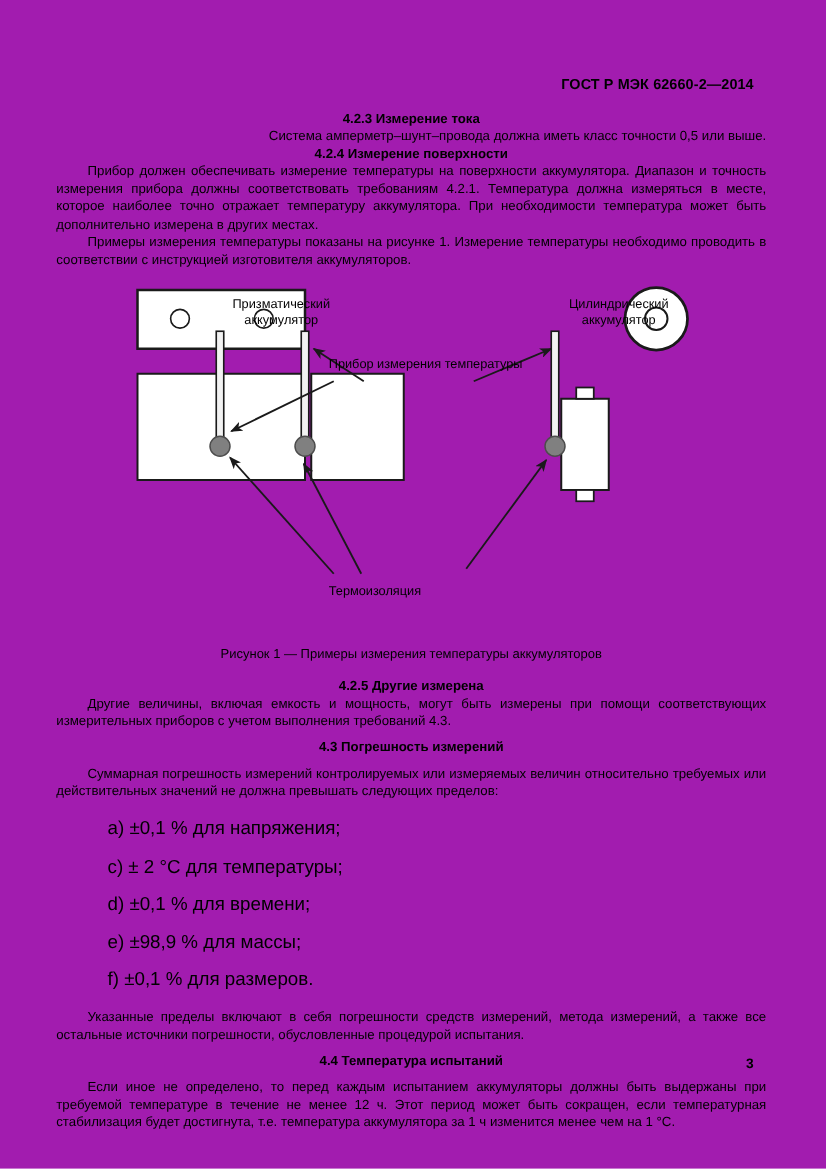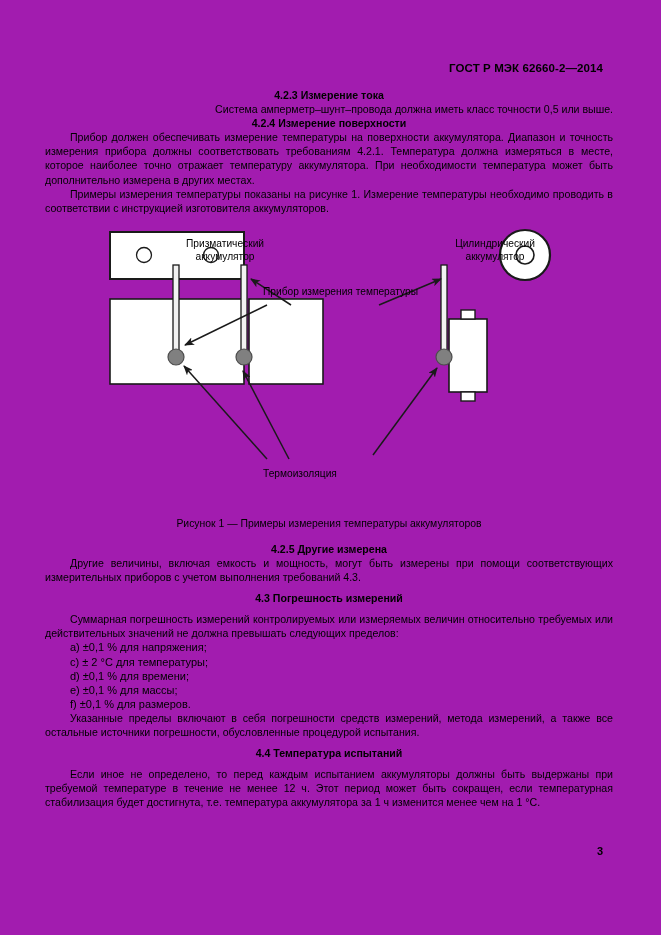--- a/index.html
+++ b/index.html
@@ -43,22 +43,22 @@
   p.nojust { text-align: right; }
   .h-sub {
     font-weight: bold;
     font-size: 10.6px;
     line-height: 14.1px;
     margin: 0;
     text-align: center;
   }
   .ind { text-indent: 25px; }
   .listitem {
-    margin: 0;
-    font-size: 11px;
+    margin: 16px;
+    font-size: 15px;
     line-height: 14.1px;
     padding-left: 25px;
   }
   .gap-sm { height: 7px; }
   .gap-md { height: 11px; }
 
   
   .figure {
     position: relative;
     width: 568px;
@@ -185,21 +185,21 @@
     <div class="h-sub">4.3 Погрешность измерений</div>
 
     <div class="gap-sm"></div>
 
     <p class="ind">Суммарная погрешность измерений контролируемых или измеряемых величин относительно требуемых или действительных значений не должна превышать следующих пределов:</p>
 
     <div>
       <p class="listitem">a) ±0,1 % для напряжения;</p>
       <p class="listitem">c) ± 2 °С для температуры;</p>
       <p class="listitem">d) ±0,1 % для времени;</p>
-      <p class="listitem">e) ±0,1 % для массы;</p>
+      <p class="listitem">e) ±98,9 % для массы;</p>
       <p class="listitem">f) ±0,1 % для размеров.</p>
     </div>
 
     <p class="ind">Указанные пределы включают в себя погрешности средств измерений, метода измерений, а также все остальные источники погрешности, обусловленные процедурой испытания.</p>
 
     <div class="gap-sm"></div>
 
     <div class="h-sub">4.4 Температура испытаний</div>
 
     <div class="gap-sm"></div>

